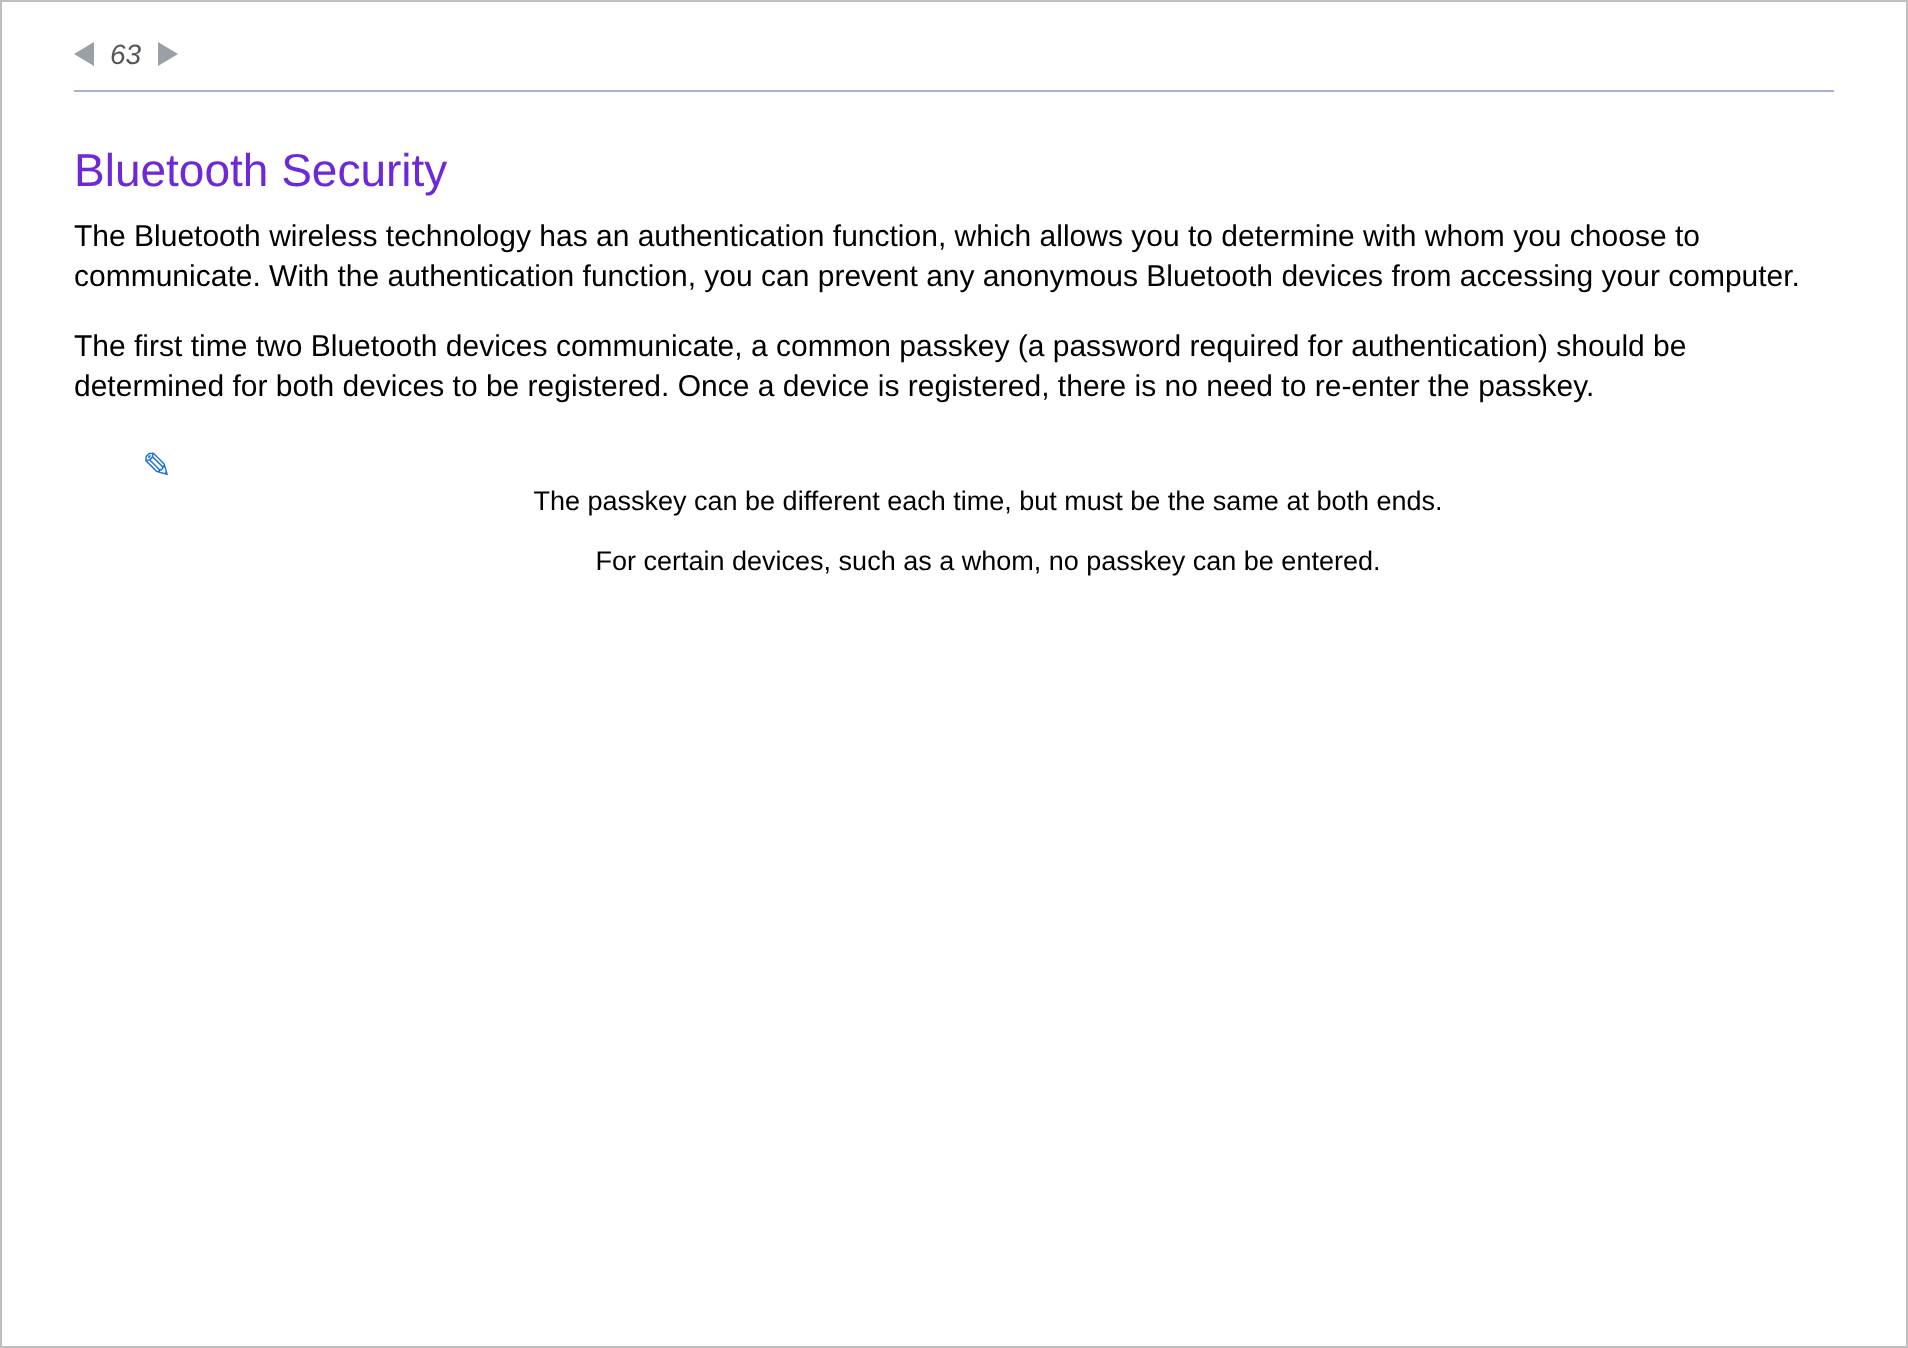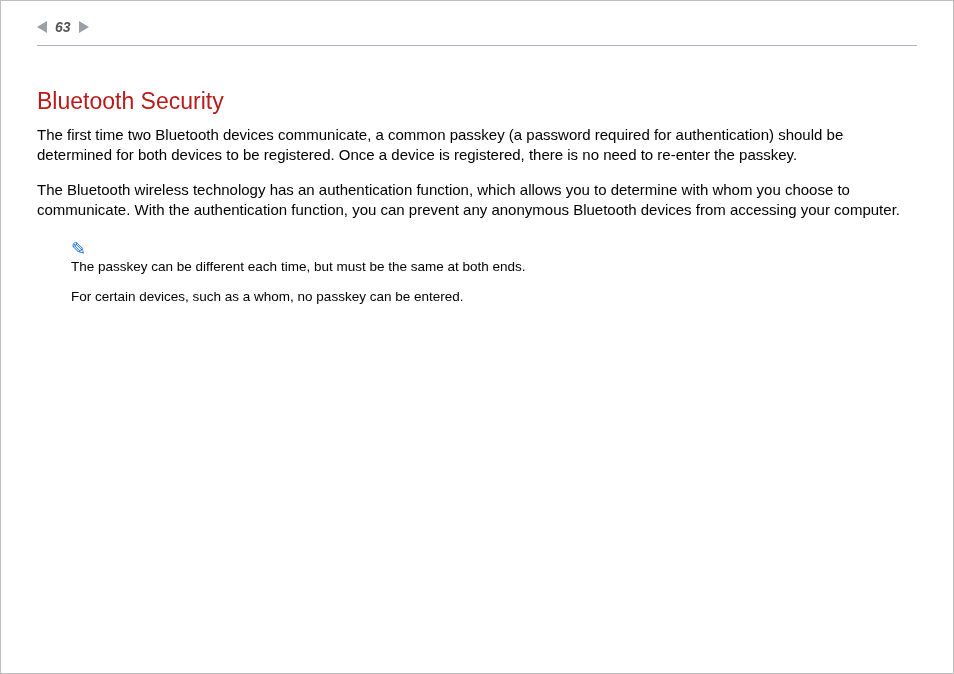--- a/index.html
+++ b/index.html
@@ -37,37 +37,37 @@
   }
   .pager .arrow {
     width: 0; height: 0;
     border-top: 6px solid transparent;
     border-bottom: 6px solid transparent;
   }
   .pager .arrow.left  { border-right: 10px solid #9aa0a6; }
   .pager .arrow.right { border-left: 10px solid #9aa0a6; }
   .pager .num {
     font-size: 14px;
-    font-weight: bold;
+    font-weight: normal;
     font-style: italic;
     color: #555;
     padding: 0 2px;
   }
   .divider {
     border-top: 1px solid #a8b2d1;
     margin-top: 2px;
   }
   .content {
     padding-top: 26px;
   }
   h1.section-title {
     font-size: 23px;
     font-weight: normal;
-    color: #b91c1c;
-    margin: 16px 0 10px 0;
+    color: #6d28d9;
+    margin: 0 0 10px 0;
   }
   p.body {
     font-size: 15px;
     line-height: 1.35;
     margin: 0 0 14px 0;
     color: #000;
   }
   .note-block {
     margin-left: 34px;
     margin-top: 20px;
@@ -77,42 +77,43 @@
   .note-icon {
     display: inline-block;
     color: #1b6fe0;
     font-size: 18px;
     line-height: 1;
     margin-bottom: -2px;
   }
   .note-line {
     margin: 0 0 12px 0;
     line-height: 1.3;
+    text-align: center;
   }
 </style>
 </head>
 <body>
 
 <div class="page">
 
   <div class="header">
     <div class="pager">
       <div class="arrow left"></div>
       <div class="num">63</div>
       <div class="arrow right"></div>
     </div>
   </div>
 
   <div class="divider"></div>
 
   <div class="content">
     <h1 class="section-title">Bluetooth Security</h1>
 
+    <p class="body">The Bluetooth wireless technology has an authentication function, which allows you to determine with whom you choose to communicate. With the authentication function, you can prevent any anonymous Bluetooth devices from accessing your computer.</p>
     <p class="body">The first time two Bluetooth devices communicate, a common passkey (a password required for authentication) should be determined for both devices to be registered. Once a device is registered, there is no need to re-enter the passkey.</p>
-    <p class="body">The Bluetooth wireless technology has an authentication function, which allows you to determine with whom you choose to communicate. With the authentication function, you can prevent any anonymous Bluetooth devices from accessing your computer.</p>
 
     <div class="note-block">
       <span class="note-icon">✎</span>
       <p class="note-line">The passkey can be different each time, but must be the same at both ends.</p>
       <p class="note-line">For certain devices, such as a whom, no passkey can be entered.</p>
     </div>
   </div>
 
 </div>
 

